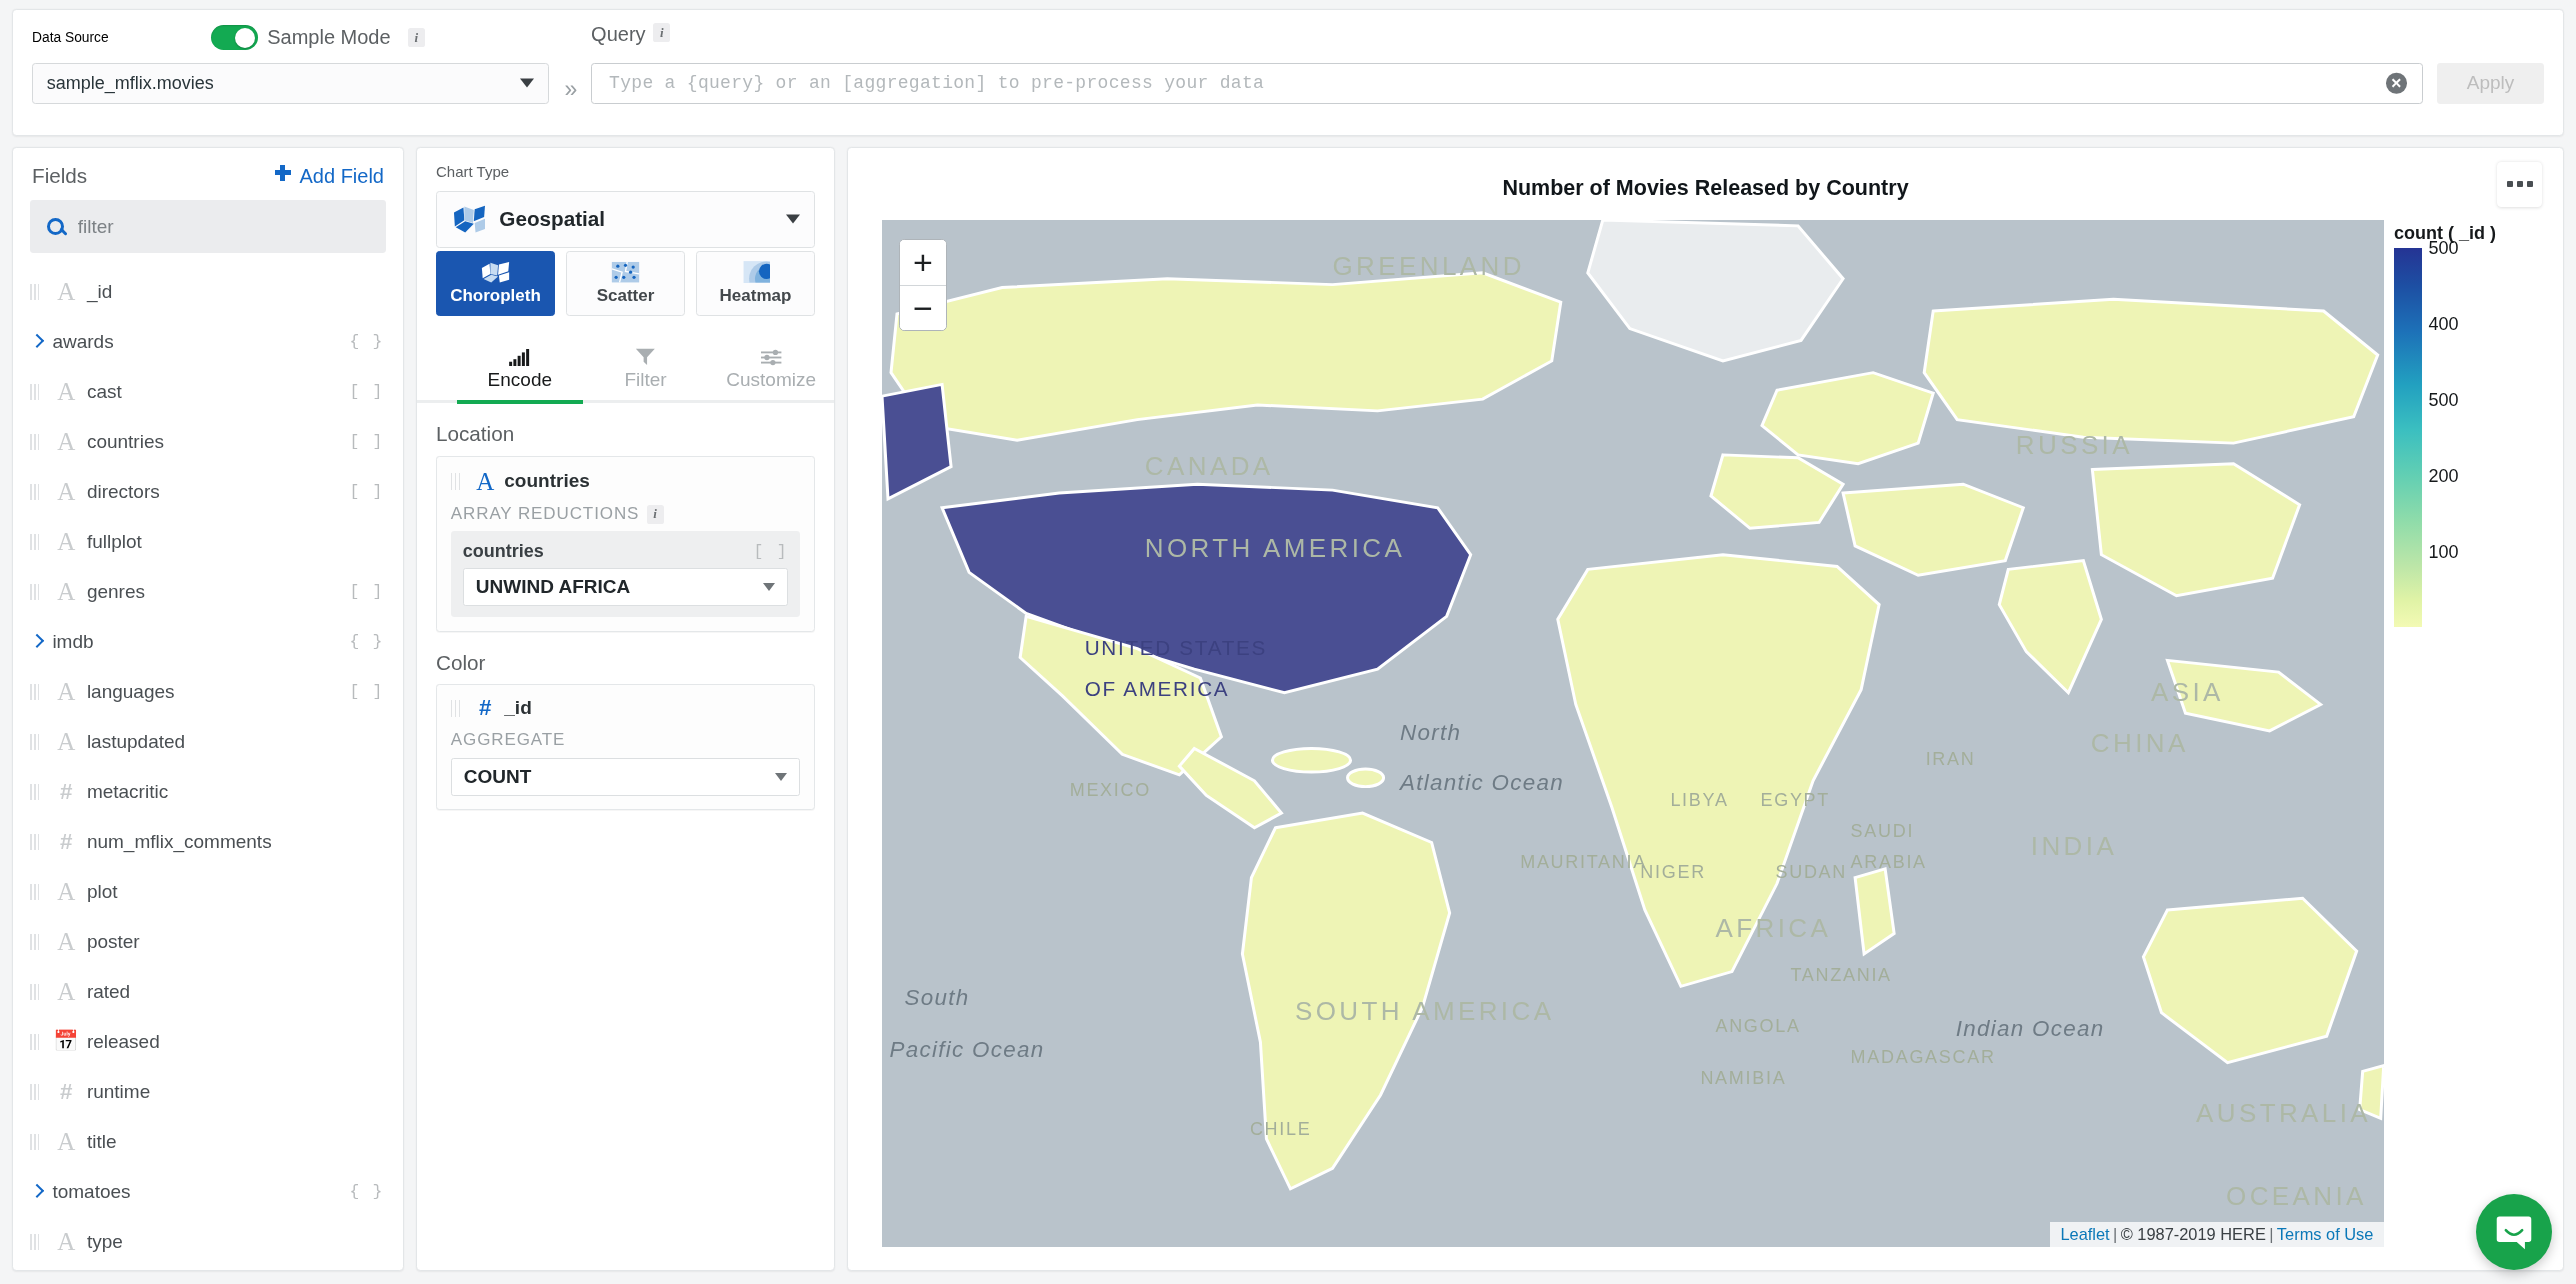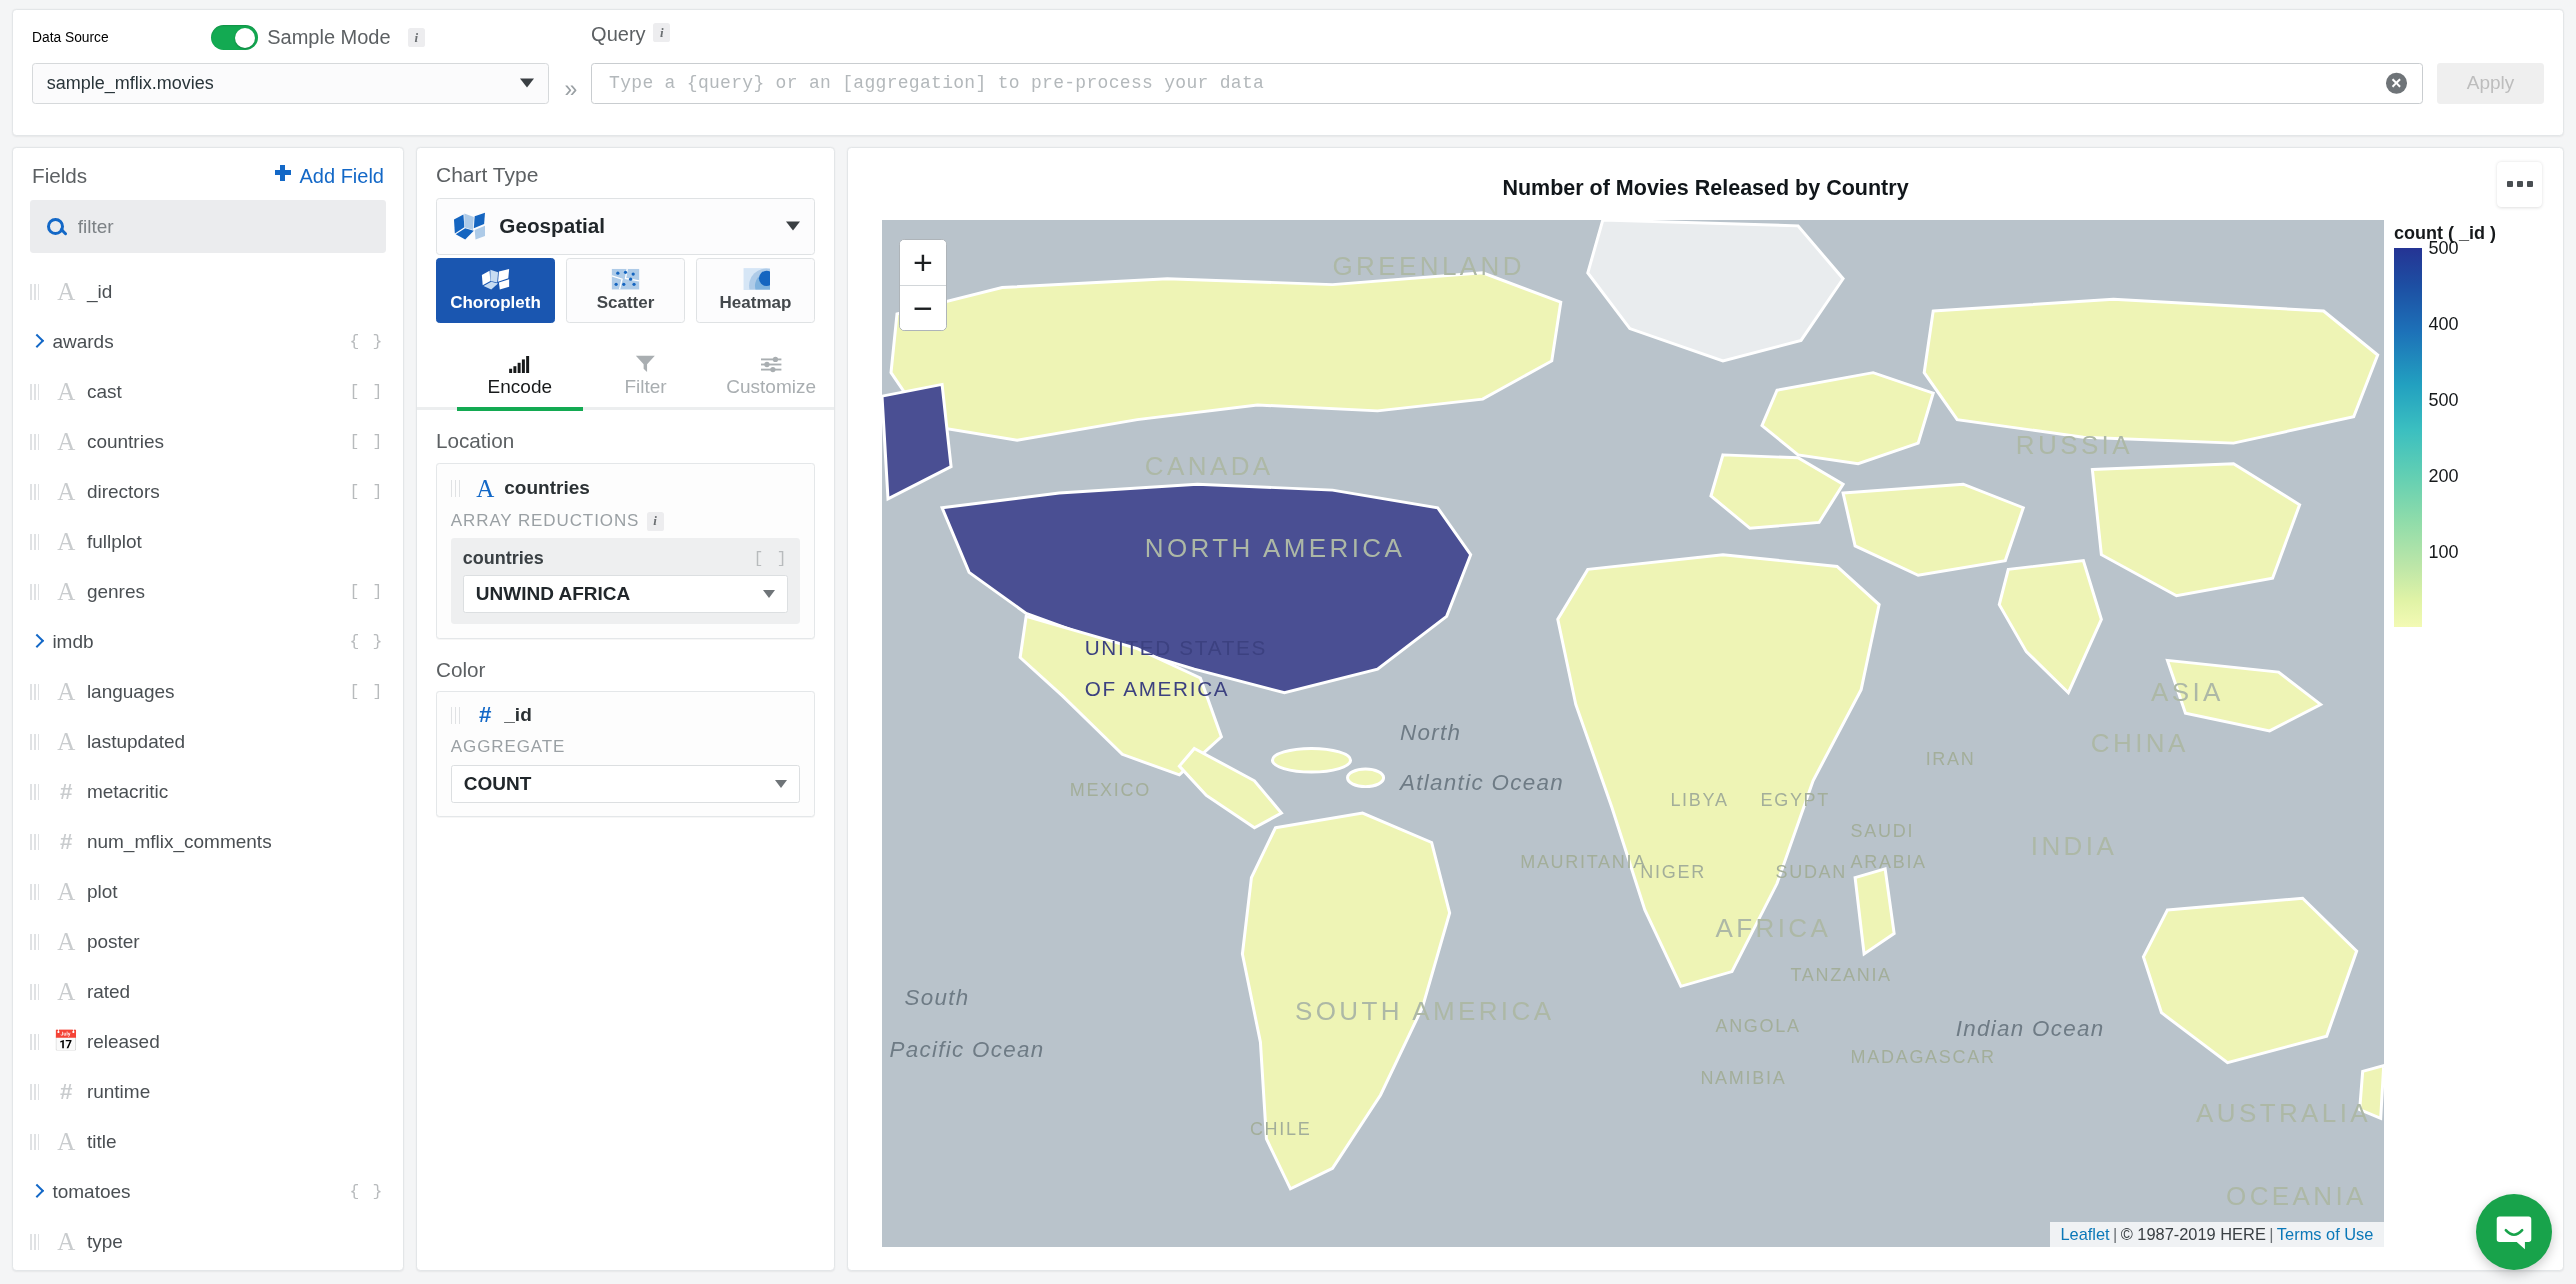--- a/index.html
+++ b/index.html
@@ -230,21 +230,21 @@
   .encode-panel {
     width: 419px;
     background: #fff;
     border: 0.9px solid #e3e6e8;
     border-radius: 4.3px;
     box-shadow: 0 0.9px 1.7px rgba(0,0,0,.06);
     display: flex; flex-direction: column;
     overflow: hidden;
   }
   .ct-section { padding: 15.5px 19px 0 19px; }
-  .ct-label { font-size: 21px; color: #5c6063; margin-bottom: 10.3px; }
+  .ct-label { font-size: 15px; color: #5c6063; margin-bottom: 10.3px; }
   .ct-select {
     height: 57px;
     border: 0.9px solid #dfe2e4; border-radius: 3.4px;
     background: #fcfcfd;
     display: flex; align-items: center;
     padding: 0 15.5px; gap: 13.8px;
     position: relative; cursor: pointer;
   }
   .ct-name { font-size: 20.7px; color: #21272b; font-weight: 700; }
   .geo-ico { width: 33px; height: 31px; flex: none; }

